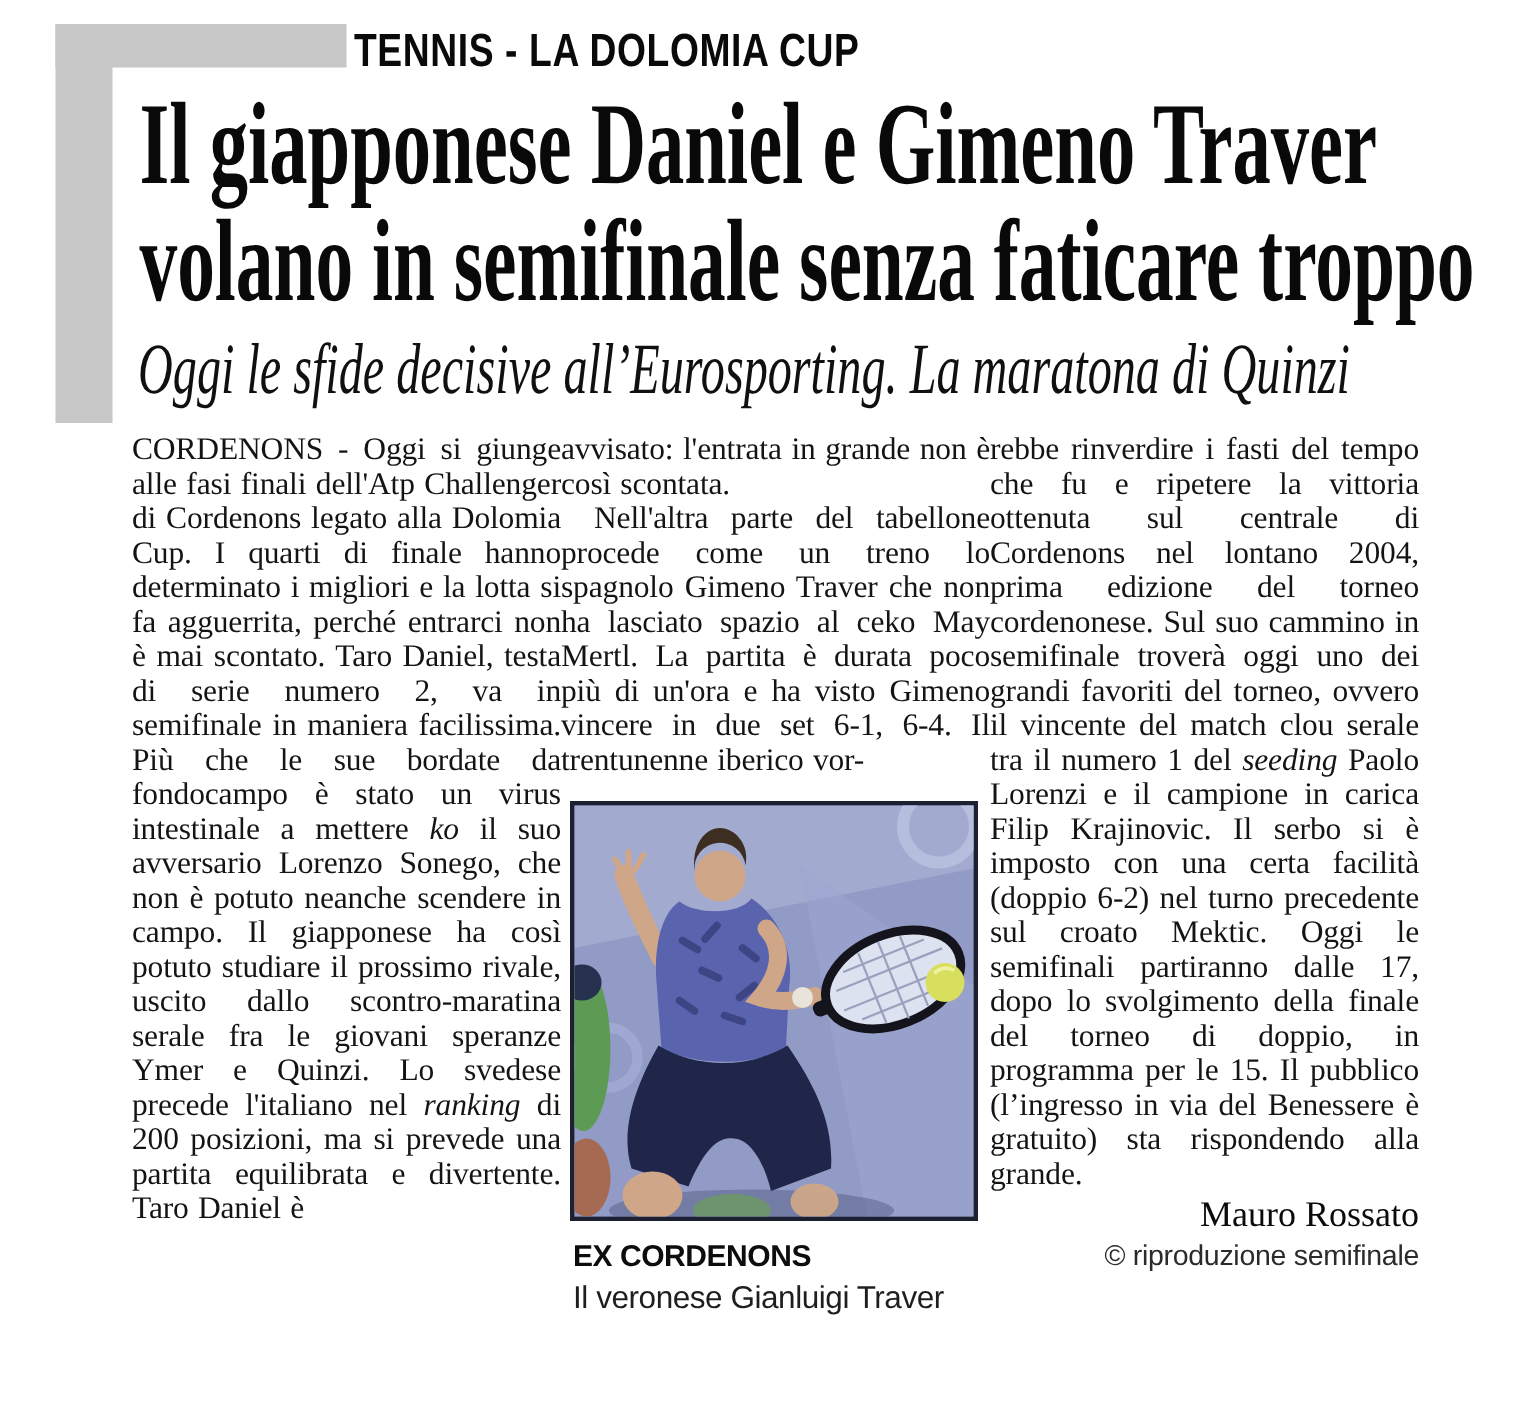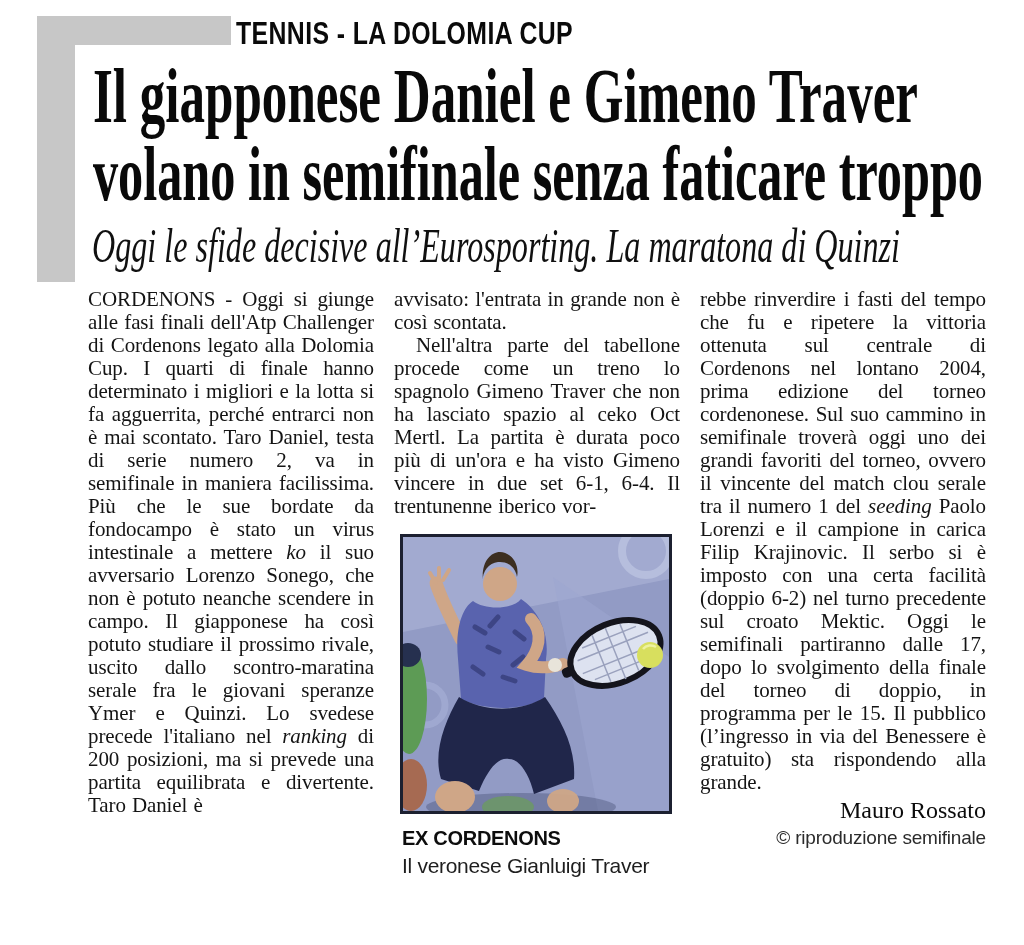--- a/index.html
+++ b/index.html
@@ -12,21 +12,21 @@
   .bracket-v{left:37px;top:16px;width:38px;height:266px;}
   .bracket-h{left:37px;top:16px;width:194px;height:29px;}
 
   svg.header-svg{position:absolute;left:0;top:0;width:1024px;height:285px;}
   text.kicker{font-family:"Liberation Sans",sans-serif;font-weight:bold;font-size:31px;fill:#0a0a0a;letter-spacing:.5px;}
   text.headline{font-family:"Liberation Serif",serif;font-weight:bold;font-size:78px;fill:#090909;}
   text.subhead{font-family:"Liberation Serif",serif;font-style:italic;font-size:48px;fill:#101010;}
 
   .columns{
     position:absolute;left:88px;top:288px;width:898px;height:650px;
-    display:flex;gap:20px;
+    display:flex;
   }
   .col{width:286px;flex:0 0 286px;}
   .para{
     margin:0;font-size:21px;line-height:23px;text-align:justify;
     letter-spacing:-0.1px;word-spacing:1px;
   }
   .para.indent{text-indent:22px;}
   .para .it{font-style:italic;}
 
   .photo-frame{
@@ -64,21 +64,21 @@
 
 <div class="columns">
 
   <div class="col">
       <p class="para"><span>CORDENONS - Oggi si giunge alle fasi finali dell'Atp Challenger di Cordenons legato alla Dolomia Cup. I quarti di finale hanno determinato i migliori e la lotta si fa agguerrita, perché entrarci non è mai scontato. Taro Daniel, testa di serie numero 2, va in semifinale in maniera facilissima. Più che le sue bordate da fondocampo è stato un virus intestinale a mettere </span><span class="it">ko</span><span> il suo avversario Lorenzo Sonego, che non è potuto neanche scendere in campo. Il giapponese ha così potuto studiare il prossimo rivale, uscito dallo scontro-maratina serale fra le giovani speranze Ymer e Quinzi. Lo svedese precede l'italiano nel </span><span class="it">ranking</span><span> di 200 posizioni, ma si prevede una partita equilibrata e divertente. Taro Daniel è</span></p>
     </div>
 
   <div class="col">
     <div>
         <p class="para"><span>avvisato: l'entrata in grande non è così scontata.</span></p>
-        <p class="para indent"><span>Nell'altra parte del tabellone procede come un treno lo spagnolo Gimeno Traver che non ha lasciato spazio al ceko Oct Mertl. La partita è durata poco più di un'ora e ha visto Gimeno vincere in due set 6-1, 6-4. Il trentunenne iberico vor-</span></p>
+        <p class="para indent"><span>Nell'altra parte del tabellone procede come un treno lo spagnolo Gimeno Traver che non ha lasciato spazio al ceko May Mertl. La partita è durata poco più di un'ora e ha visto Gimeno vincere in due set 6-1, 6-4. Il trentunenne iberico vor-</span></p>
       </div>
 
     <div class="photo-frame">
       <svg width="266" height="274" viewBox="0 0 266 274">
         <rect x="0" y="0" width="266" height="274" fill="#929bc5"></rect>
         <polygon points="0,0 266,0 266,42 0,95" fill="#aab2d6" opacity="0.65"></polygon>
         <polygon points="150,40 266,120 266,274 195,274" fill="#9da6cf" opacity="0.55"></polygon>
         <circle cx="243" cy="14" r="24" fill="none" stroke="#b6bedd" stroke-width="8"></circle>
         <circle cx="22" cy="168" r="20" fill="none" stroke="#a3abd2" stroke-width="7" opacity="0.8"></circle>
         <ellipse cx="6" cy="162" rx="18" ry="55" fill="#5d9b55"></ellipse>

